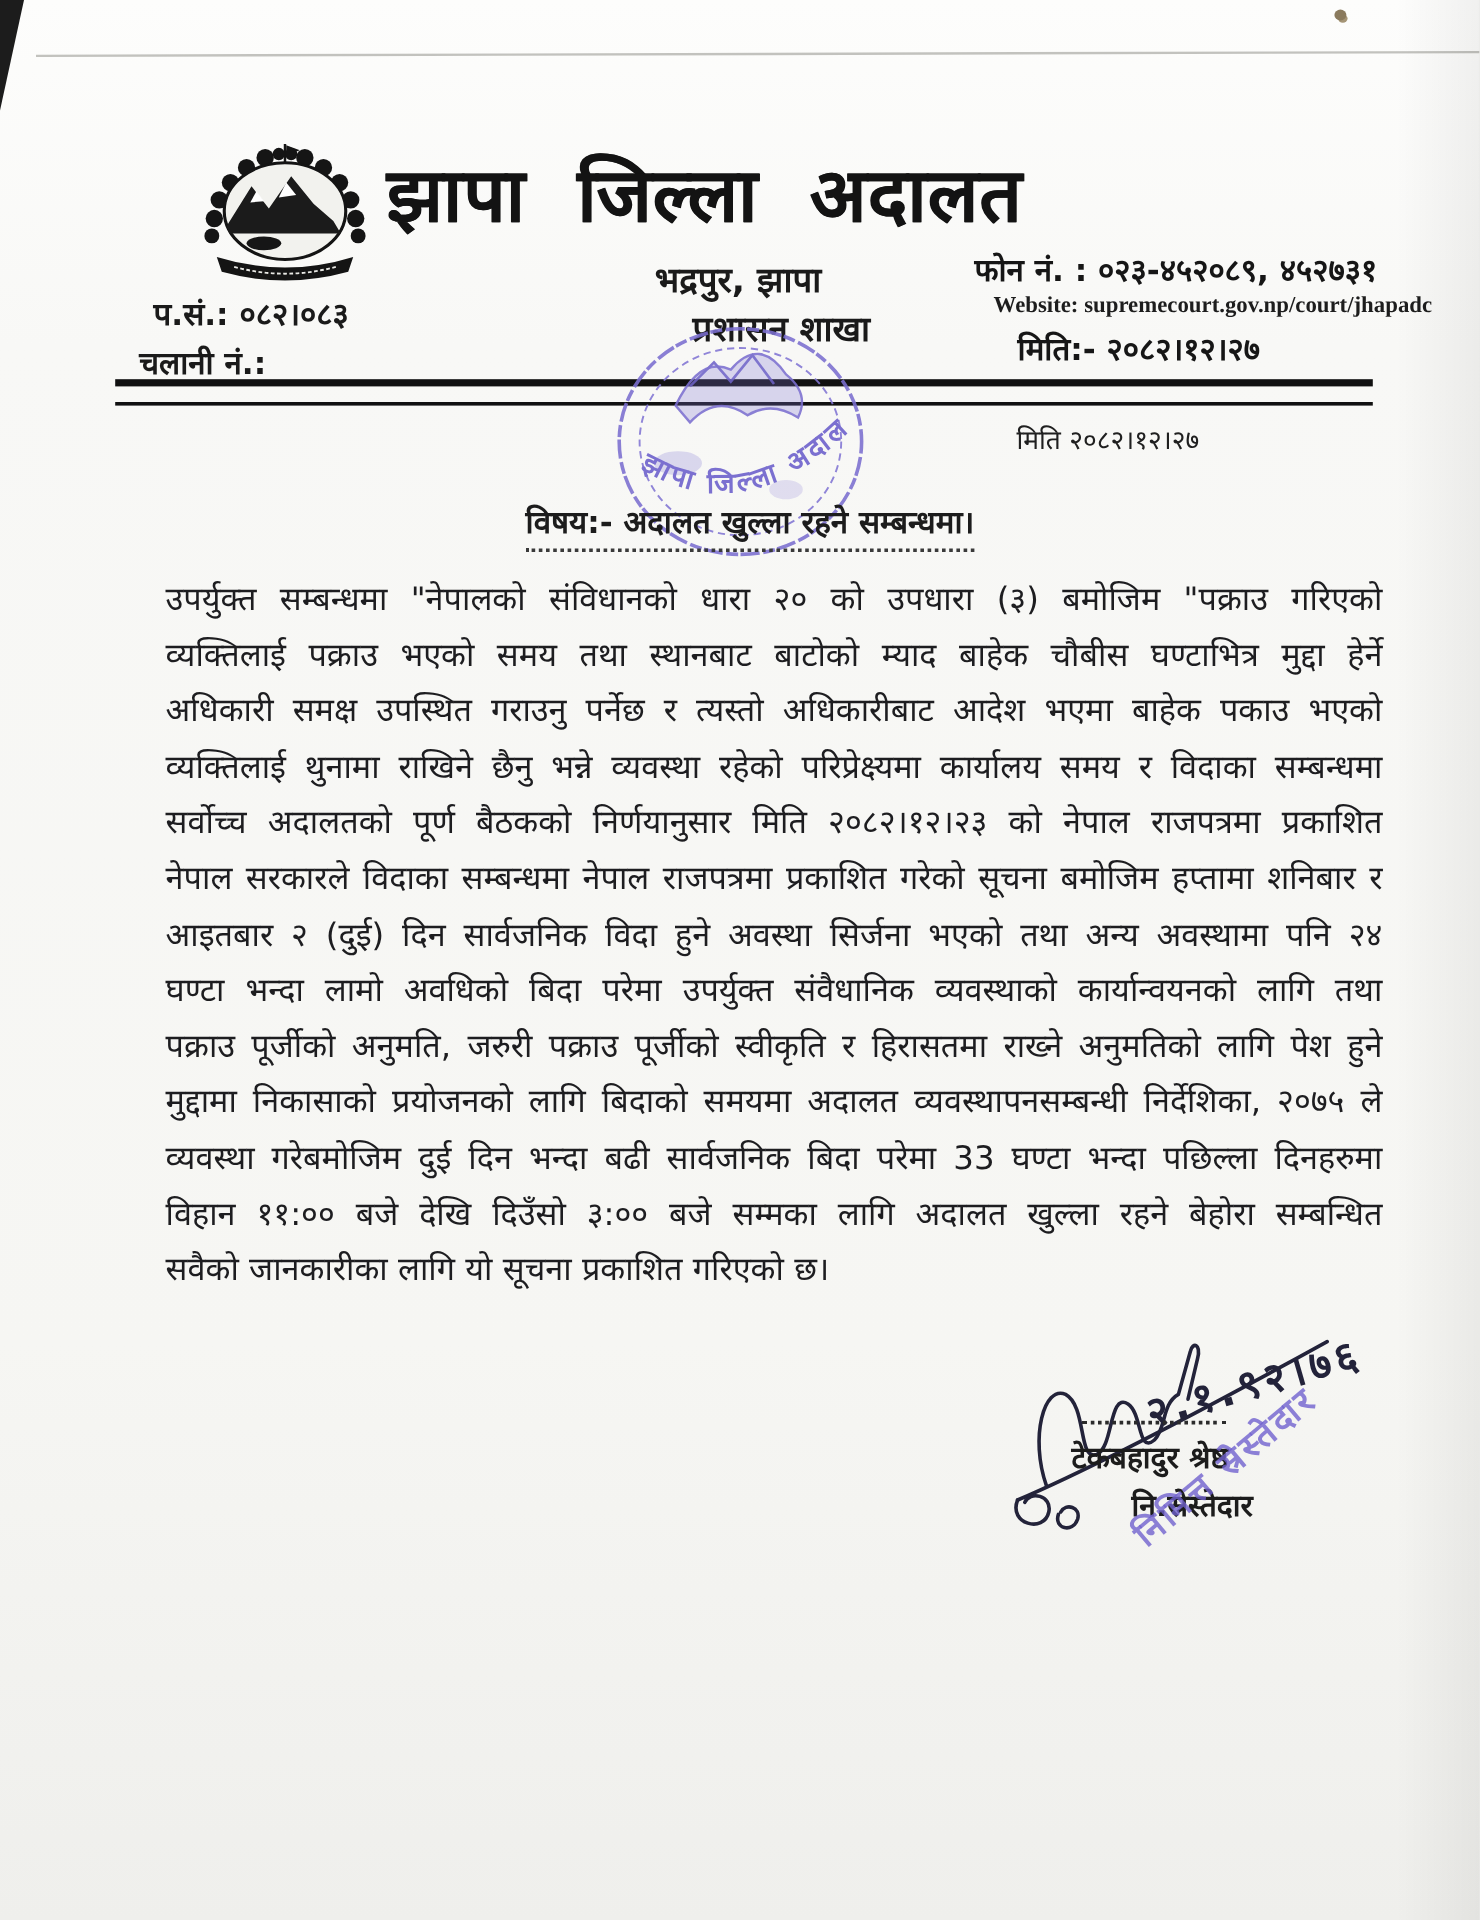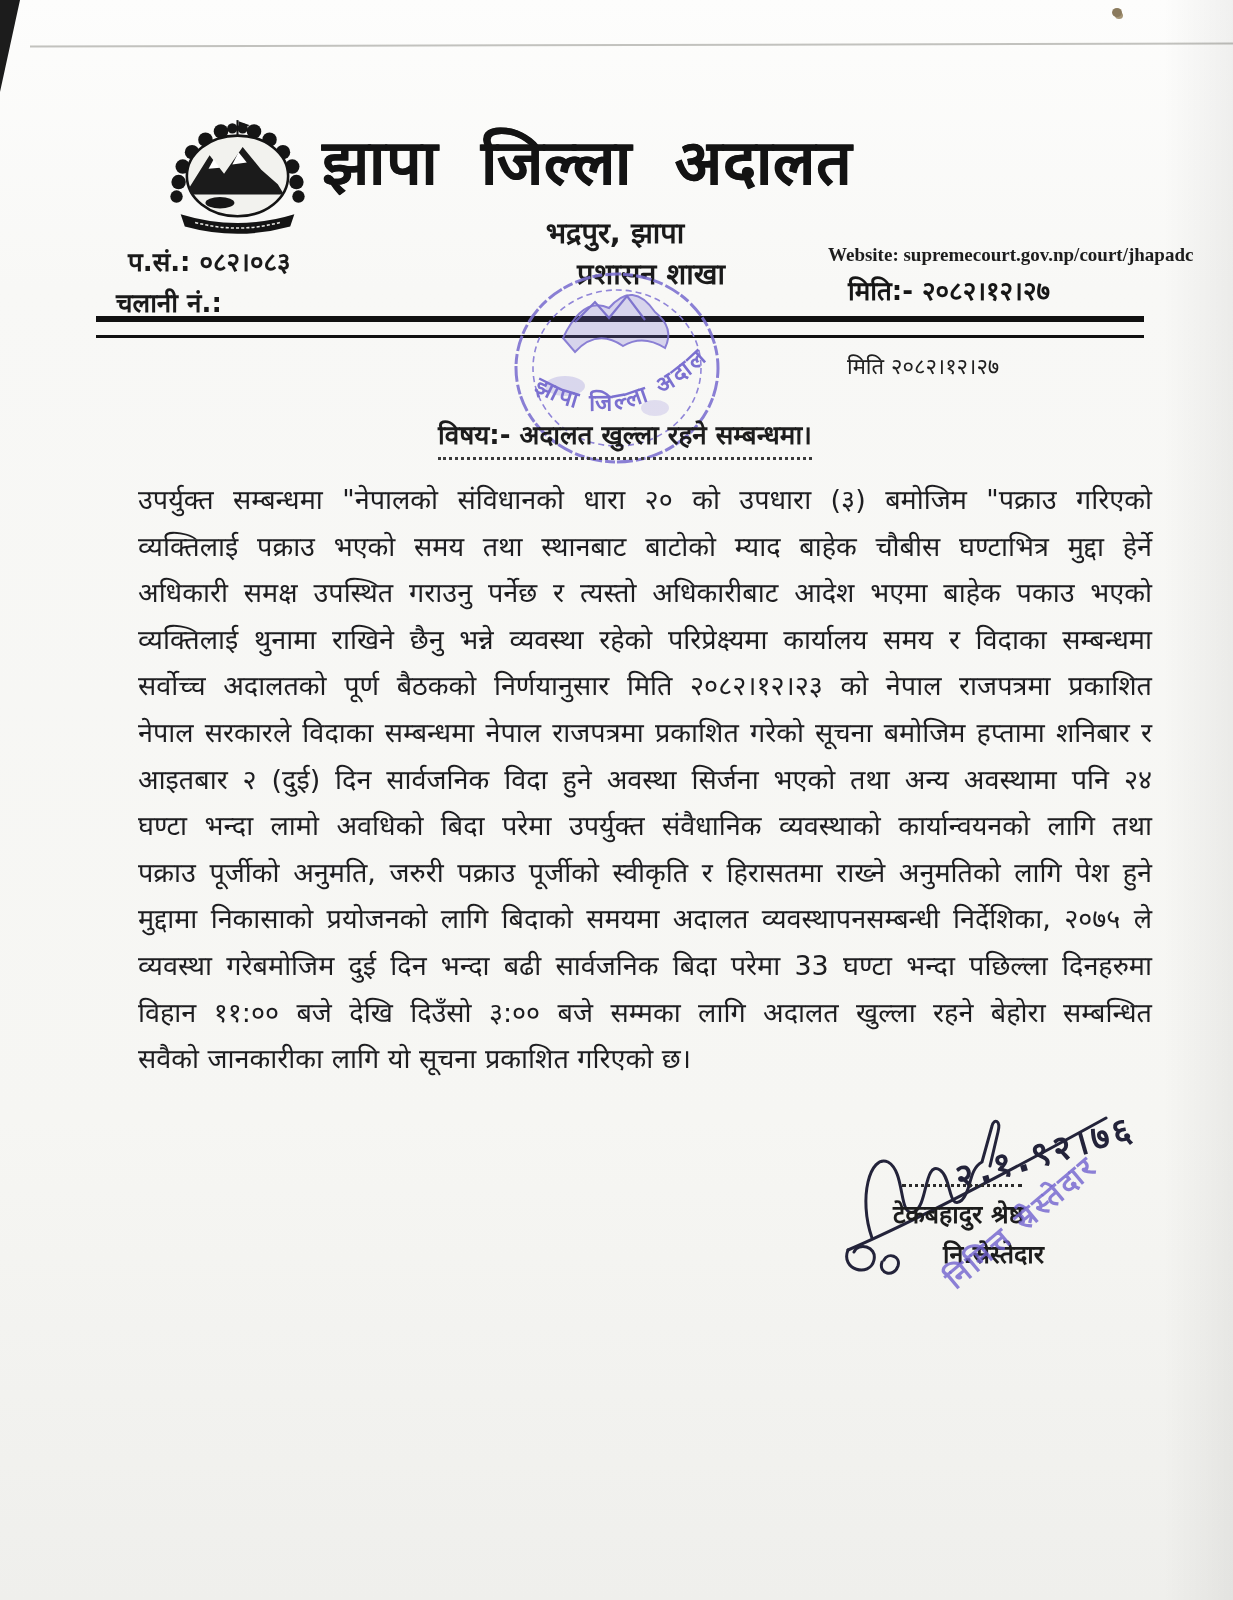--- a/index.html
+++ b/index.html
@@ -116,20 +116,21 @@
     <path d="M76 33 L84 43 L70 45 Z" fill="#ffffff"></path>
     <path d="M52 40 L58 48 L47 49 Z" fill="#ffffff"></path>
     <ellipse cx="58" cy="82" rx="14" ry="5.5" fill="#161616"></ellipse>
     <path d="M20 93 Q75 110 130 93 L126 105 Q75 119 24 105 Z" fill="#141414"></path>
     <path d="M34 101 Q75 112 116 101" stroke="#e8e8e4" stroke-width="1.5" fill="none" stroke-dasharray="3 2"></path>
   </svg>
 
   <div class="abs court-name dev">झापा जिल्ला अदालत</div>
   <div class="abs addr dev">भद्रपुर, झापा</div>
   <div class="abs branch dev">प्रशासन शाखा</div>
+  <div class="abs phone dev">फोन नं. : ०२३-४५२०८९, ४५२७३१</div>
   <div class="abs website">Website: supremecourt.gov.np/court/jhapadc</div>
   <div class="abs hdate dev">मिति:- २०८२।१२।२७</div>
   <div class="abs refno dev">प.सं.: ०८२।०८३</div>
   <div class="abs dispatch dev">चलानी नं.:</div>
 
   <div class="abs rule"></div>
 
   <svg class="abs seal-svg" viewBox="0 0 225 205">
     <defs>
       <path id="sealArc" d="M 22 118 Q 112 178 202 92" fill="none"></path>

